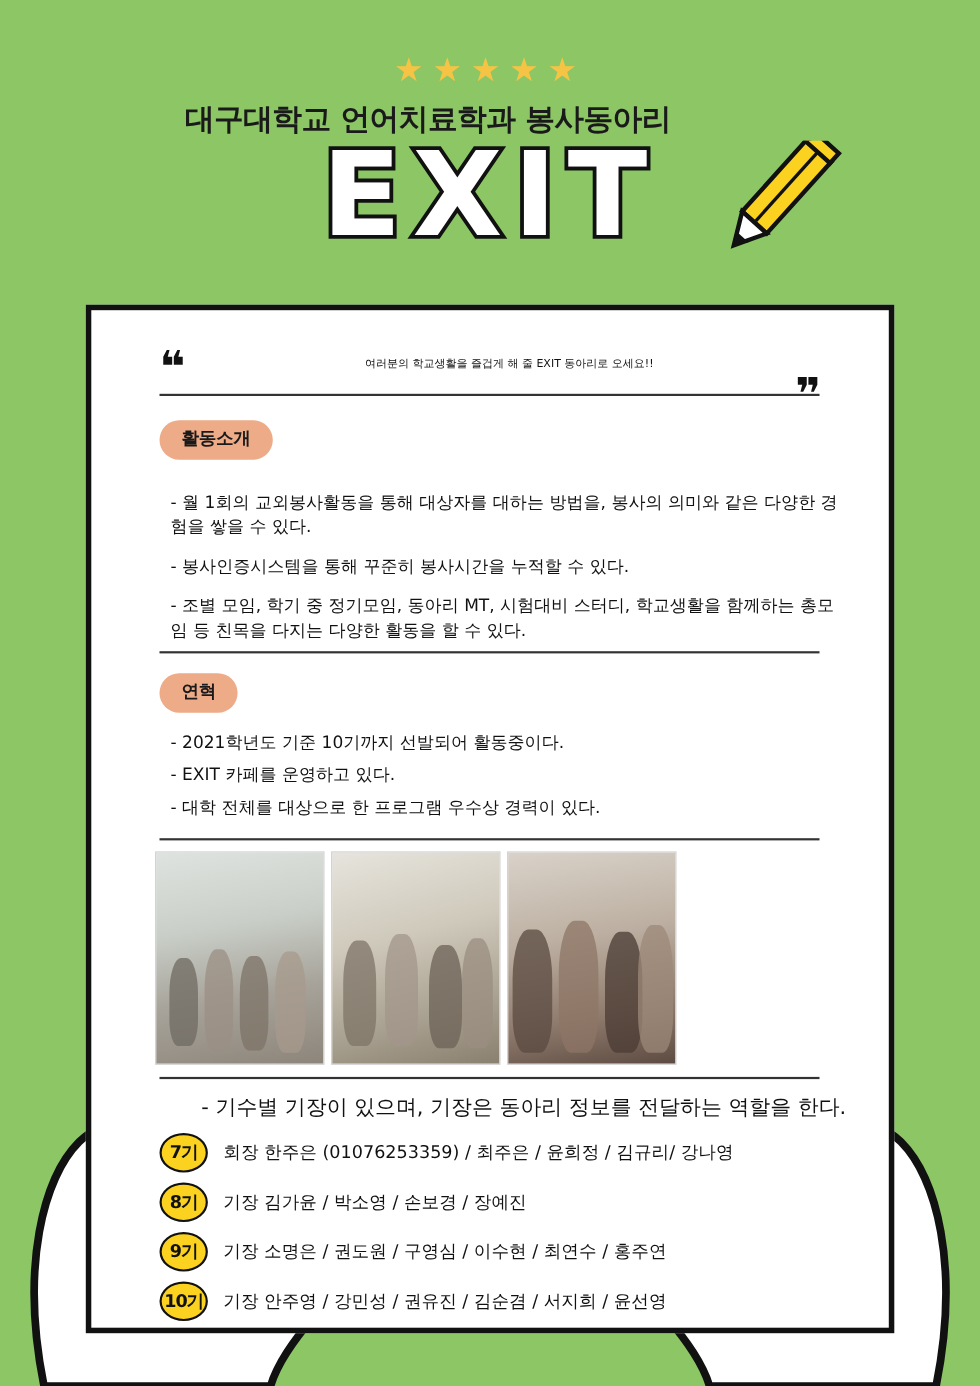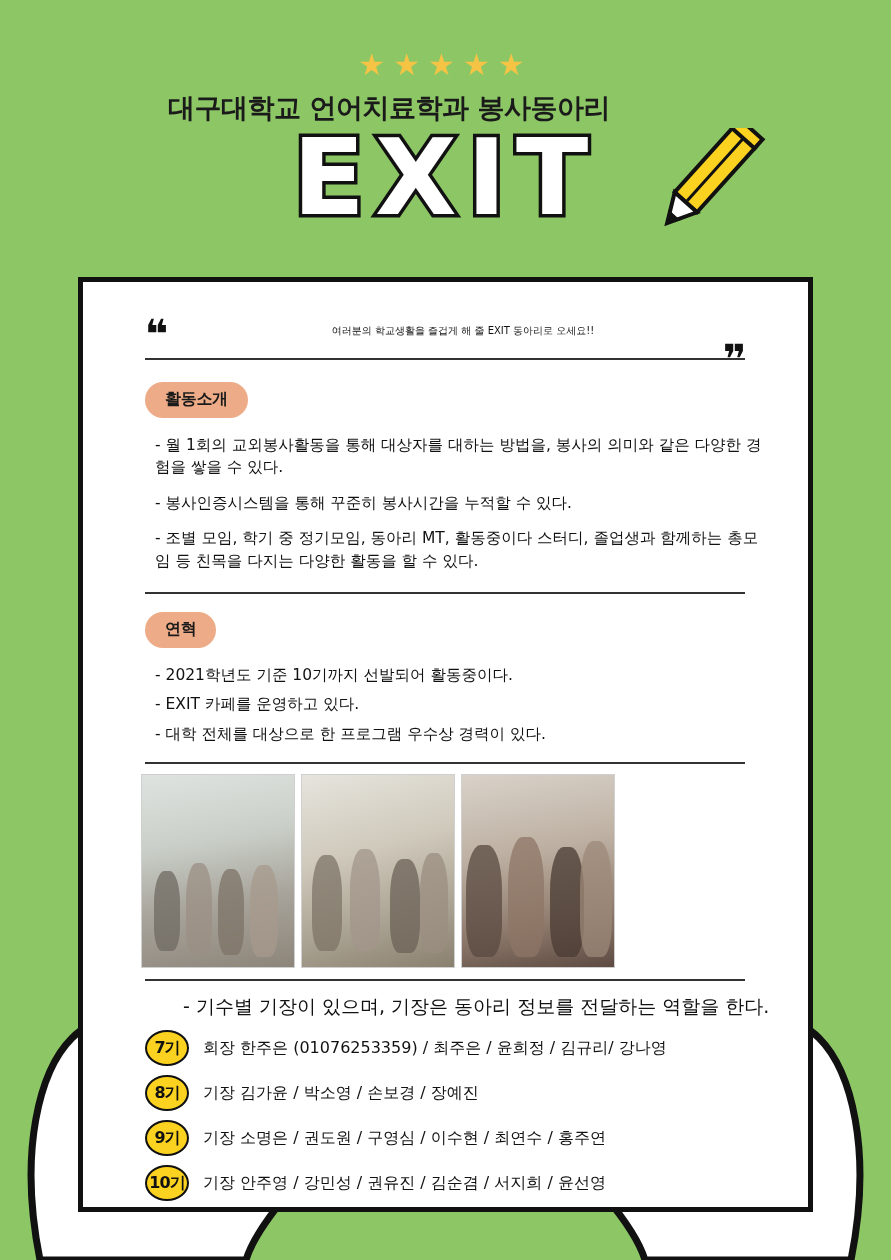--- a/index.html
+++ b/index.html
@@ -132,21 +132,21 @@
   .sec-hist  { position: absolute; left: 62px; top: 330px; }
 
   .body-list {
     position: absolute;
     left: 72px;
     width: 610px;
     font-size: 15.5px;
     line-height: 1.45;
     color: #111;
   }
-  .body-list p { margin: 0 0 13px 0; }
+  .body-list p { margin: 12px 0 13px 0; }
   .intro-list { top: 152px; }
   .hist-list  { top: 382px; }
   .hist-list p { margin: 0 0 7px 0; }
 
   .rule {
     position: absolute;
     left: 62px;
     width: 600px;
     border-top: 2px solid #333;
   }
@@ -281,21 +281,21 @@
       <div class="quote-rule"></div>
     </div>
 
     <div class="sec-intro">
       <span class="pill">활동소개</span>
     </div>
 
     <div class="body-list intro-list">
       <p>- 월 1회의 교외봉사활동을 통해 대상자를 대하는 방법을, 봉사의 의미와 같은 다양한 경험을 쌓을 수 있다.</p>
       <p>- 봉사인증시스템을 통해 꾸준히 봉사시간을 누적할 수 있다.</p>
-      <p>-  조별 모임, 학기 중 정기모임, 동아리 MT, 활동중이다 스터디, 졸업생과 함께하는 총모임 등 친목을 다지는 다양한 활동을 할 수 있다.</p>
+      <p>-  조별 모임, 학기 중 정기모임, 동아리 MT, 시험대비 스터디, 학교생활을 함께하는 총모임 등 친목을 다지는 다양한 활동을 할 수 있다.</p>
     </div>
 
     <div class="rule rule-1"></div>
 
     <div class="sec-hist">
       <span class="pill">연혁</span>
     </div>
 
     <div class="body-list hist-list">
       <p>- 2021학년도 기준 10기까지 선발되어 활동중이다.</p>

